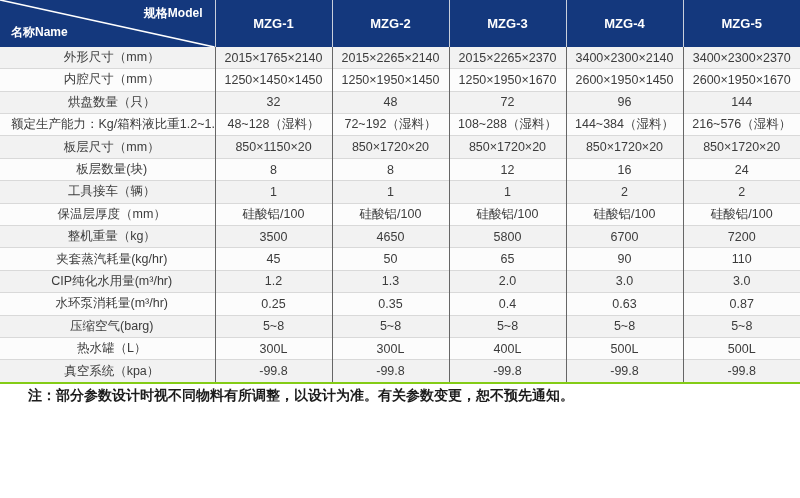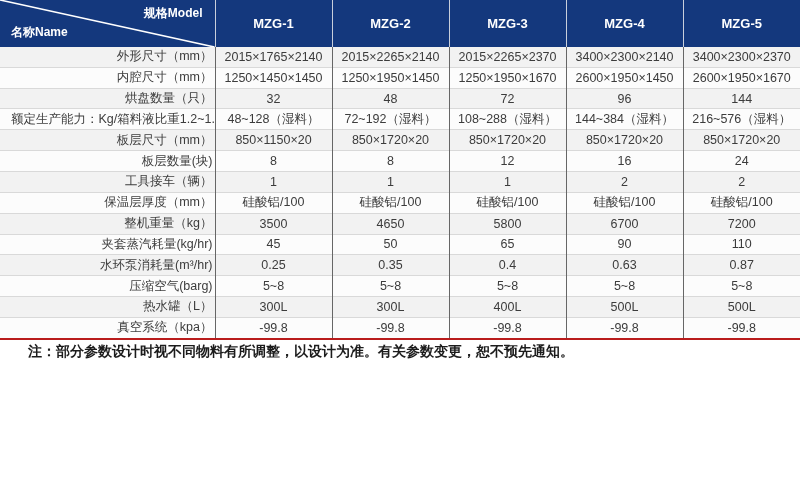--- a/index.html
+++ b/index.html
@@ -9,24 +9,24 @@
   }
   .page {
     position: relative;
     width: 800px;
     height: 498px;
     background: #ffffff;
     overflow: hidden;
   }
   table.spec-table {
     width: 800px;
-    height: 340px;
+    height: 384px;
     table-layout: fixed;
     border-collapse: collapse;
-    border-bottom: 2px solid #b91c1c;
+    border-bottom: 2px solid #84cc16;
     padding-left: 28px;
   }
   thead tr { height: 47px; }
   th {
     background: var(--header-bg, #14387d);
     color: var(--header-text, #ffffff);
     font-size: 13px;
     font-weight: bold;
     padding: 0;
     vertical-align: middle;
@@ -60,21 +60,21 @@
     padding: 0 2px;
     border-top: 1px solid #d9d9d9;
     white-space: nowrap;
     overflow: hidden;
   }
   tbody tr:first-child td { border-top: none; }
   tbody td + td { border-left: 1px solid #666666; }
   tbody tr:nth-child(odd) td { background: var(--row-alt-bg, #f2f2f2); }
   tbody tr:nth-child(even) td { background: var(--row-bg, #fcfcfc); }
   td.row-label {
-    text-align: right;
+    text-align: center;
     padding-left: 11px;
   }
   .note {
     height: 19px;
     padding-top: 3px;
     font-size: 14px;
     font-weight: bold;
     color: #1c1c1c;
     white-space: nowrap;
     margin-left: 28px;
@@ -184,20 +184,28 @@
         </tr>
         <tr>
           <td class="row-label">夹套蒸汽耗量(kg/hr)</td>
           <td>45</td>
           <td>50</td>
           <td>65</td>
           <td>90</td>
           <td>110</td>
         </tr>
         <tr>
+          <td class="row-label">CIP纯化水用量(m³/hr)</td>
+          <td>1.2</td>
+          <td>1.3</td>
+          <td>2.0</td>
+          <td>3.0</td>
+          <td>3.0</td>
+        </tr>
+        <tr>
           <td class="row-label">水环泵消耗量(m³/hr)</td>
           <td>0.25</td>
           <td>0.35</td>
           <td>0.4</td>
           <td>0.63</td>
           <td>0.87</td>
         </tr>
         <tr>
           <td class="row-label">压缩空气(barg)</td>
           <td>5~8</td>

